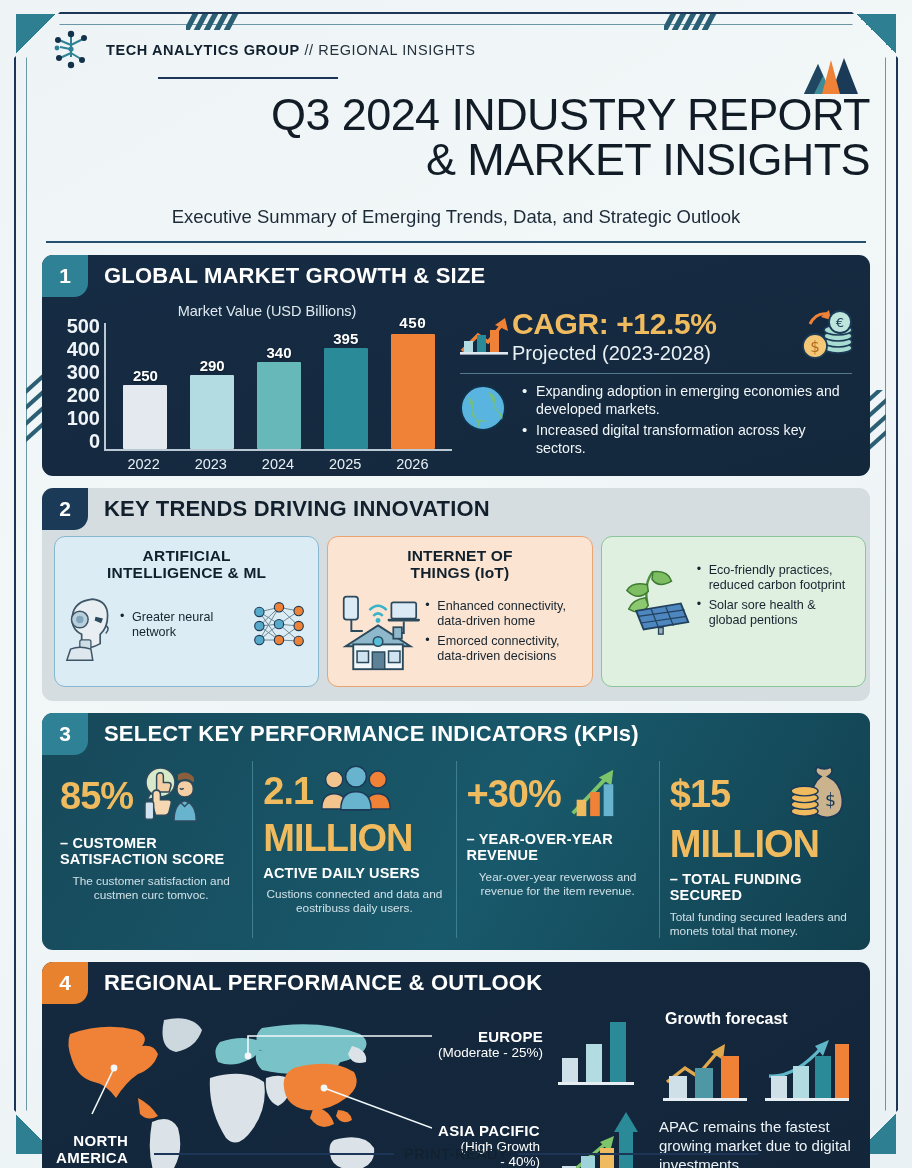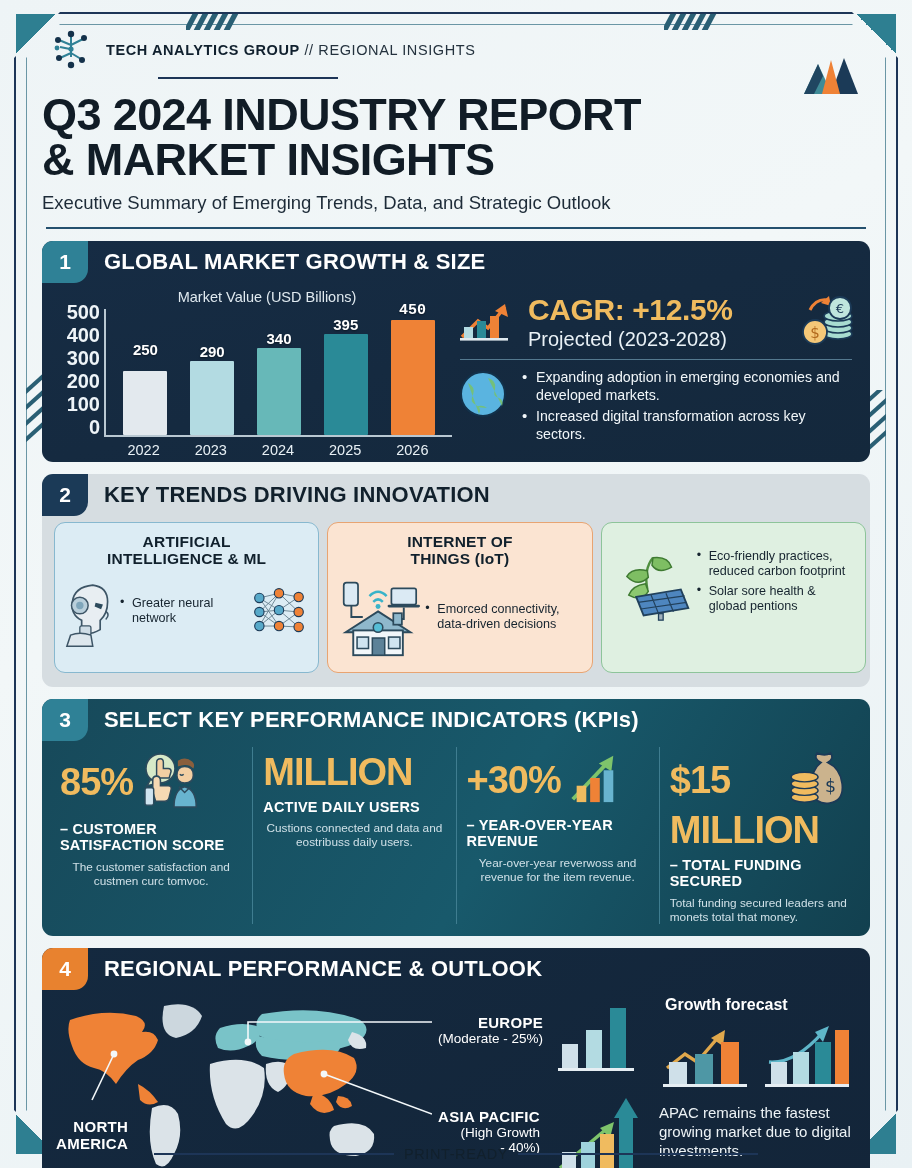--- a/index.html
+++ b/index.html
@@ -49,24 +49,24 @@
   
   .brandrow{ display:flex; align-items:center; gap:12px; padding-left:6px; height:48px;}
   .brand-text{ font-size:14.5px; letter-spacing:.6px; color:#10202e;}
   .brand-text b{ font-weight:bold; }
   .brand-text span{ font-weight:normal; color:#24323e;}
   .logo-mark{ width:46px; height:46px;}
   .peak-logo{ position:absolute; right:8px; top:26px; width:62px; height:44px;}
   .brand-rule{ width:180px; height:2px; background:#1d3557; margin:3px 0 0 116px;}
 
   h1.title{
-    text-align:left; font-size:45px; line-height:.99; font-weight:bold;
+    text-align:right; font-size:45px; line-height:.99; font-weight:normal;
     letter-spacing:-.6px; color:#111c26; margin-top:14px;
   }
-  .subtitle{ font-size:18.5px; color:#1d2b38; margin-top:10px; }
+  .subtitle{ text-align:center; font-size:18.5px; color:#1d2b38; margin-top:24px; }
   .hr-main{ height:2px; background:#24506e; margin:13px 4px 0 4px; }
 
   
   .section{ position:relative; border-radius:11px; margin-top:12px; }
   .sec-dark{ background:linear-gradient(165deg,#162c44 0%,#14283c 100%); }
   .sec-grey{ background:#d6dde1; }
   .sec-teal{ background:linear-gradient(120deg,#17495a 0%,#18596b 55%,#12404f 100%); }
   .sec-navy{ background:linear-gradient(150deg,#14293f 0%,#132539 100%); }
 
   .sec-head{ display:flex; align-items:center; height:42px; }
@@ -92,21 +92,21 @@
           text-align:right; font-size:20px; font-weight:bold; color:#eef4f8;}
   .bars{ position:absolute; inset:0; display:flex; align-items:flex-end; justify-content:space-around; padding:0 6px;}
   .barcol{ width:48px; position:relative; display:flex; flex-direction:column; align-items:center; justify-content:flex-end; height:100%;}
   .barval{ position:absolute; top:-1px; font-size:15px; font-weight:bold; color:#ffffff;
            text-shadow:0 1px 2px rgba(0,0,0,.45); }
   .bar{ width:44px; border-radius:1px; }
   .xaxis{ margin-left:52px; display:flex; justify-content:space-around; padding:5px 6px 0 6px;}
   .xaxis span{ width:48px; text-align:center; font-size:14.5px; color:#e8f0f5;}
 
   .s1right{ flex:1; padding:6px 0 0 6px; }
-  .cagr-row{ display:flex; align-items:center; gap:16px; }
+  .cagr-row{ display:flex; align-items:center; gap:0; }
   .cagr-big{ font-size:30px; font-weight:bold; color:#f0bb5f; letter-spacing:-.4px; }
   .cagr-sub{ font-size:20px; color:#e9f1f6; margin-top:1px; }
   .divline{ height:1px; background:#54798f; margin:8px 2px 9px 2px;}
   .bullets-row{ display:flex; gap:12px; align-items:flex-start; }
   .bullets{ list-style:none; }
   .bullets li{ position:relative; padding-left:16px; font-size:14.2px; line-height:1.26; color:#f1f6f9; margin-bottom:3px;}
   .bullets li:before{ content:"•"; position:absolute; left:2px; top:-1px; font-size:15px;}
 
   
   .cards{ display:flex; gap:8px; padding:6px 4px 14px 12px; }
@@ -258,21 +258,21 @@
             <div class="yaxis">
               <span>500</span>
               <span>400</span>
               <span>300</span>
               <span>200</span>
               <span>100</span>
               <span>0</span>
             </div>
             <div class="bars" id="bars">
                 <div class="barcol">
-                  <div class="barval" style="top: 32px;">250</div>
+                  <div class="barval" style="top: 44px;">250</div>
                   <div class="bar" style="height: 64px; background: rgb(227, 233, 238);"></div>
                 </div>
                 <div class="barcol">
                   <div class="barval" style="top: 33.76px;">290</div>
                   <div class="bar" style="height: 74.24px; background: rgb(179, 219, 226);"></div>
                 </div>
                 <div class="barcol">
                   <div class="barval" style="top: 20.96px;">340</div>
                   <div class="bar" style="height: 87.04px; background: rgb(103, 184, 184);"></div>
                 </div>
@@ -420,20 +420,21 @@
                 <polygon points="42,36 76,58 8,58" fill="#8fb8cc" stroke="#2c4a5c" stroke-width="2"></polygon>
                 <rect x="58" y="38" width="9" height="12" fill="#8fb8cc" stroke="#2c4a5c" stroke-width="1.8"></rect>
                 <rect x="16" y="56" width="52" height="26" fill="#f2f7fa" stroke="#2c4a5c" stroke-width="2"></rect>
                 <circle cx="42" cy="53" r="5" fill="#56bed6" stroke="#2c4a5c" stroke-width="1.6"></circle>
                 <rect x="36" y="64" width="13" height="18" fill="#5d8298" stroke="#2c4a5c" stroke-width="1.6"></rect>
                 <rect x="20" y="63" width="12" height="12" fill="#cfe4f0" stroke="#2c4a5c" stroke-width="1.6"></rect>
                 <rect x="53" y="63" width="12" height="12" fill="#cfe4f0" stroke="#2c4a5c" stroke-width="1.6"></rect>
               </svg>
             </span>
             <ul>
+              <li>Enhanced connectivity, data-driven home</li>
               <li>Emorced connectivity, data-driven decisions</li>
             </ul>
           </div>
         </div>
 
         <div class="card sus">
           <div class="cardbody">
             <span>
               <svg viewBox="0 0 86 84" width="80" height="82">
                 <path d="M38 50 q-4 -22 6 -34" stroke="#4f8f3f" stroke-width="2.6" fill="none"></path>
@@ -480,20 +481,33 @@
                 <rect x="6" y="38" width="9" height="18" rx="2" fill="#cfe4f0" stroke="#2c4a5c" stroke-width="1.5"></rect>
                 <path d="M42 24 q2 2 4 0" stroke="#2c4a5c" stroke-width="1.4" fill="none"></path>
               </svg>
             </span>
           </div>
           <div class="kpi-label">– CUSTOMER SATISFACTION SCORE</div>
           <div class="kpi-desc">The customer satisfaction and custmen curc tomvoc.</div>
         </div>
 
         <div class="kpi">
+          <div class="kpi-top">
+            <div class="kpi-num">2.1</div>
+            <span>
+              <svg viewBox="0 0 78 50" width="74" height="48">
+                <circle cx="16" cy="15" r="9" fill="#f3c48d" stroke="#1b3a57" stroke-width="1.5"></circle>
+                <path d="M3 46 q0 -16 13 -16 q13 0 13 16z" fill="#f3c48d" stroke="#1b3a57" stroke-width="1.5"></path>
+                <circle cx="62" cy="15" r="9" fill="#ef8236" stroke="#1b3a57" stroke-width="1.5"></circle>
+                <path d="M49 46 q0 -16 13 -16 q13 0 13 16z" fill="#ef8236" stroke="#1b3a57" stroke-width="1.5"></path>
+                <circle cx="39" cy="12" r="11" fill="#68b4cf" stroke="#1b3a57" stroke-width="1.6"></circle>
+                <path d="M23 47 q0 -19 16 -19 q16 0 16 19z" fill="#68b4cf" stroke="#1b3a57" stroke-width="1.6"></path>
+              </svg>
+            </span>
+          </div>
           <div class="kpi-num" style="margin-top:2px;">MILLION</div>
           <div class="kpi-label">ACTIVE DAILY USERS</div>
           <div class="kpi-desc">Custions connected and data and eostribuss daily users.</div>
         </div>
 
         <div class="kpi">
           <div class="kpi-top">
             <div class="kpi-num">+30%</div>
             <span>
               <svg viewBox="0 0 56 56" width="54" height="54">

